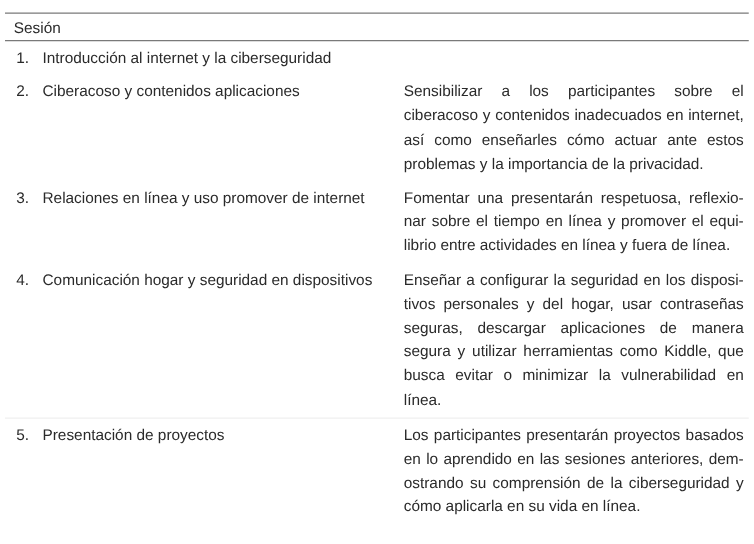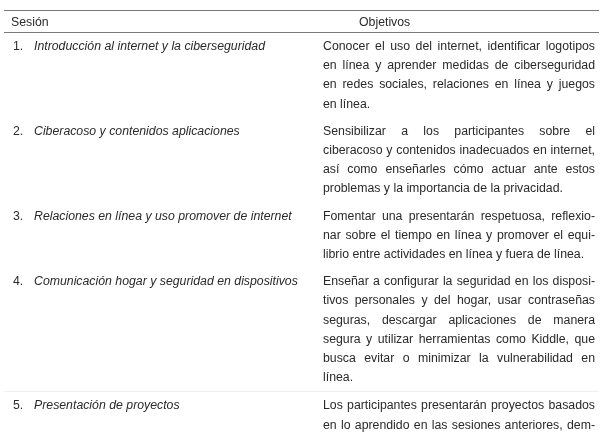--- a/index.html
+++ b/index.html
@@ -6,40 +6,38 @@
   body { width: 603px; height: 435px; position: relative; overflow: hidden;
          font-family: "Liberation Sans", sans-serif; color: #2a2a2a; font-size: 12.3px; }
   .tbl { position: absolute; left: 4px; top: 10px; width: 595px; }
   .rule-top { border-top: 1.5px solid #7a7a7a; }
   .rule-head { border-top: 1.5px solid #7a7a7a; }
   .head { display: flex; height: 21px; align-items: center; gap: 36px; }
   .head .c1 { width: 307px; padding-left: 7px; box-sizing: border-box; }
   .head .c2 { flex: 1; padding-left: 12px; box-sizing: border-box; }
   .row { display: flex; }
   .row .num { width: 30px; padding-left: 9px; box-sizing: border-box; line-height: 19.2px; }
-  .row .name { width: 277px; padding-right: 8px; box-sizing: border-box; line-height: 19.2px; text-align: justify; font-style: italic; }
+  .row .name { width: 277px; padding-right: 8px; box-sizing: border-box; line-height: 19.2px; text-align: justify; }
   .row .obj { flex: 1; padding-left: 12px; padding-right: 4px; box-sizing: border-box; line-height: 19.2px; text-align: justify; hyphens: manual; }
   .row { padding-top: 4px; padding-bottom: 4px; }
   .row.sep { border-top: 1px solid #f0f0f0; }
 </style>
 </head>
 <body>
 
 <div class="tbl">
   <div class="rule-top"></div>
   <div class="head">
     <div class="c1">Sesión</div>
-    <div class="c2">Objetivos</div>
   </div>
   <div class="rule-head"></div>
 
   <div class="row">
     <div class="num">1.</div>
     <div class="name">Introducción al internet y la ciberseguridad</div>
-    <div class="obj">Conocer el uso del internet, identificar logotipos en línea y aprender medidas de ciberseguridad en re­des sociales, relaciones en línea y juegos en línea.</div>
   </div>
   <div class="row">
     <div class="num">2.</div>
     <div class="name">Ciberacoso y contenidos aplicaciones</div>
     <div class="obj">Sensibilizar a los participantes sobre el ciberacoso y contenidos inadecuados en internet, así como enseñarles cómo actuar ante estos problemas y la importancia de la privacidad.</div>
   </div>
   <div class="row">
     <div class="num">3.</div>
     <div class="name">Relaciones en línea y uso promover de internet</div>
     <div class="obj">Fomentar una presentarán respetuosa, reflexio­nar sobre el tiempo en línea y promover el equi­librio entre actividades en línea y fuera de línea.</div>

